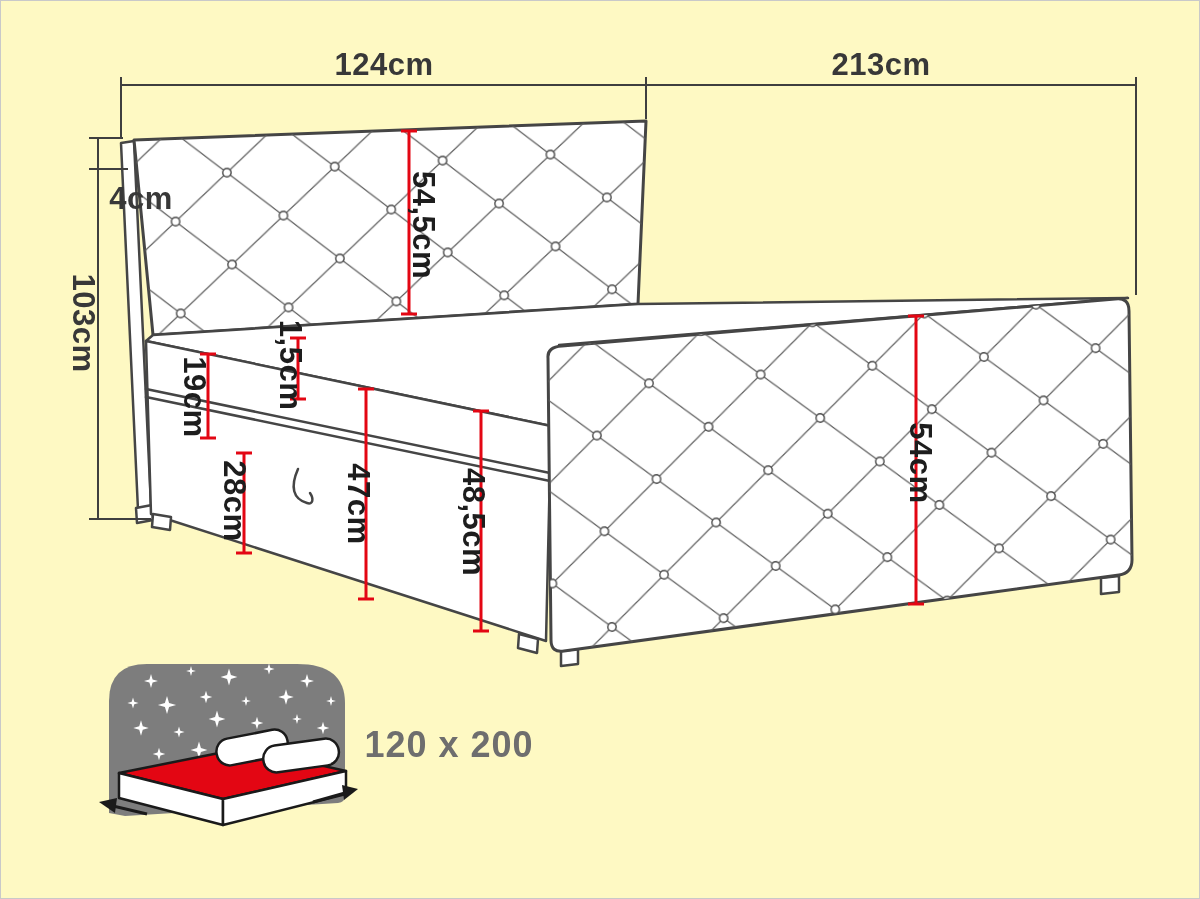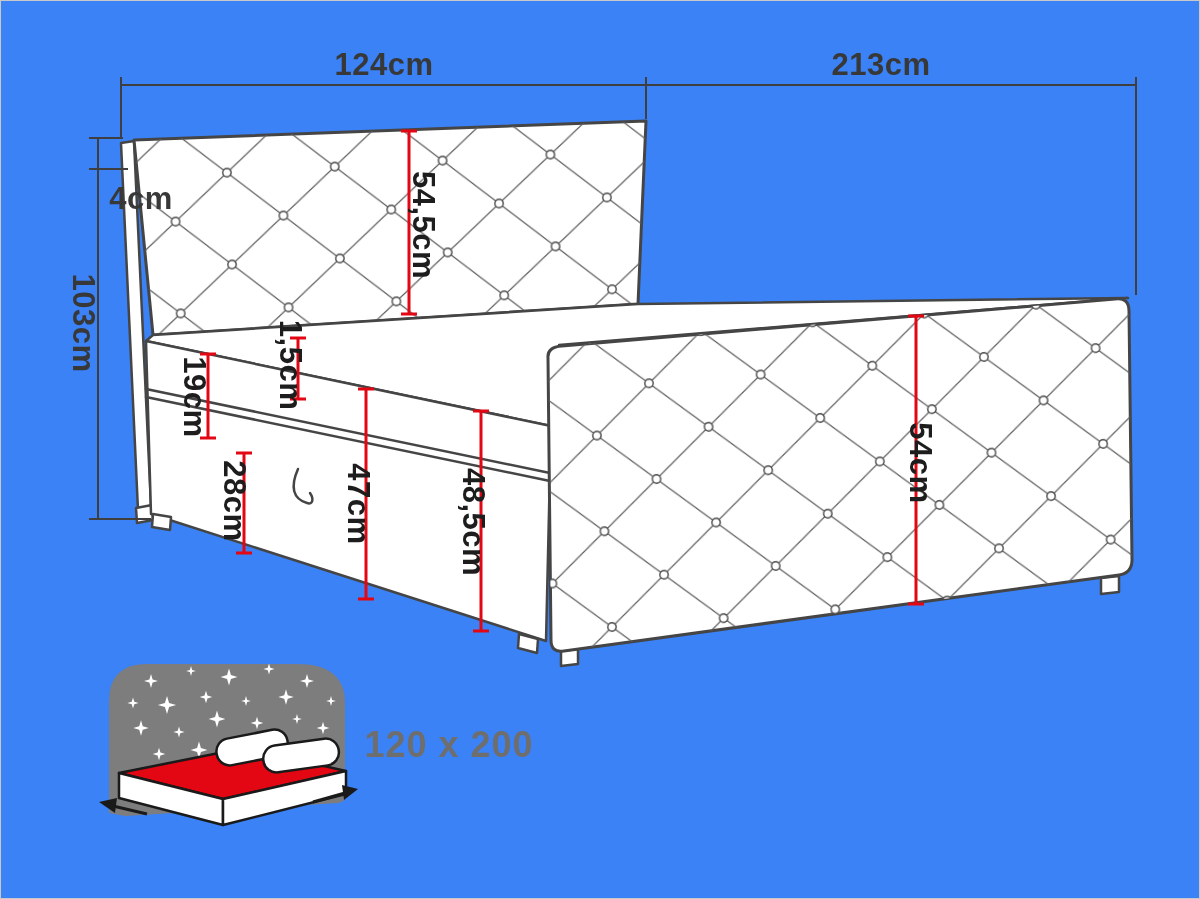--- a/index.html
+++ b/index.html
@@ -1,19 +1,19 @@
 <!DOCTYPE html>
 <html><head>
 <meta charset="utf-8">
 <style>
   html,body{margin:0;padding:0;background:#fff;}
   .canvas{
     width:1200px;height:899px;
     position:relative;
-    background:#3b82f6;
+    background:#fef9c3;
     border:1px solid #c9c9c9;
     box-sizing:border-box;
     font-family:"Liberation Sans", sans-serif;
   }
   svg{display:block;}
   text{font-family:"Liberation Sans", sans-serif;font-weight:700;}
   .dim-label{font-size:31px;fill:#383838;letter-spacing:.5px;}
   .red-label{font-size:31px;fill:#1d1d1d;letter-spacing:.5px;}
   .size-label{font-size:36px;fill:#6e6e6e;letter-spacing:1px;}
   .outline{stroke:#454545;stroke-width:2.5;fill:none;stroke-linejoin:round;stroke-linecap:round;}

